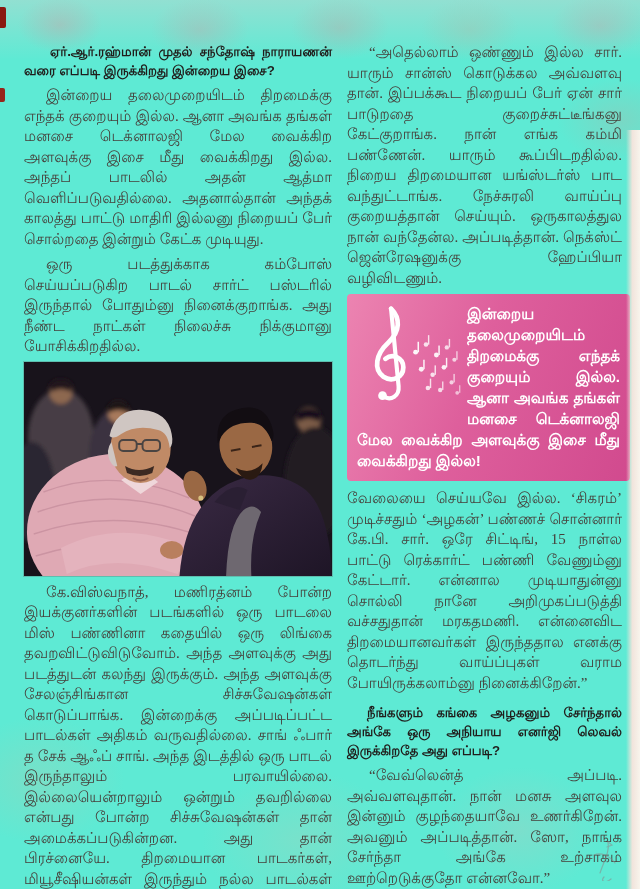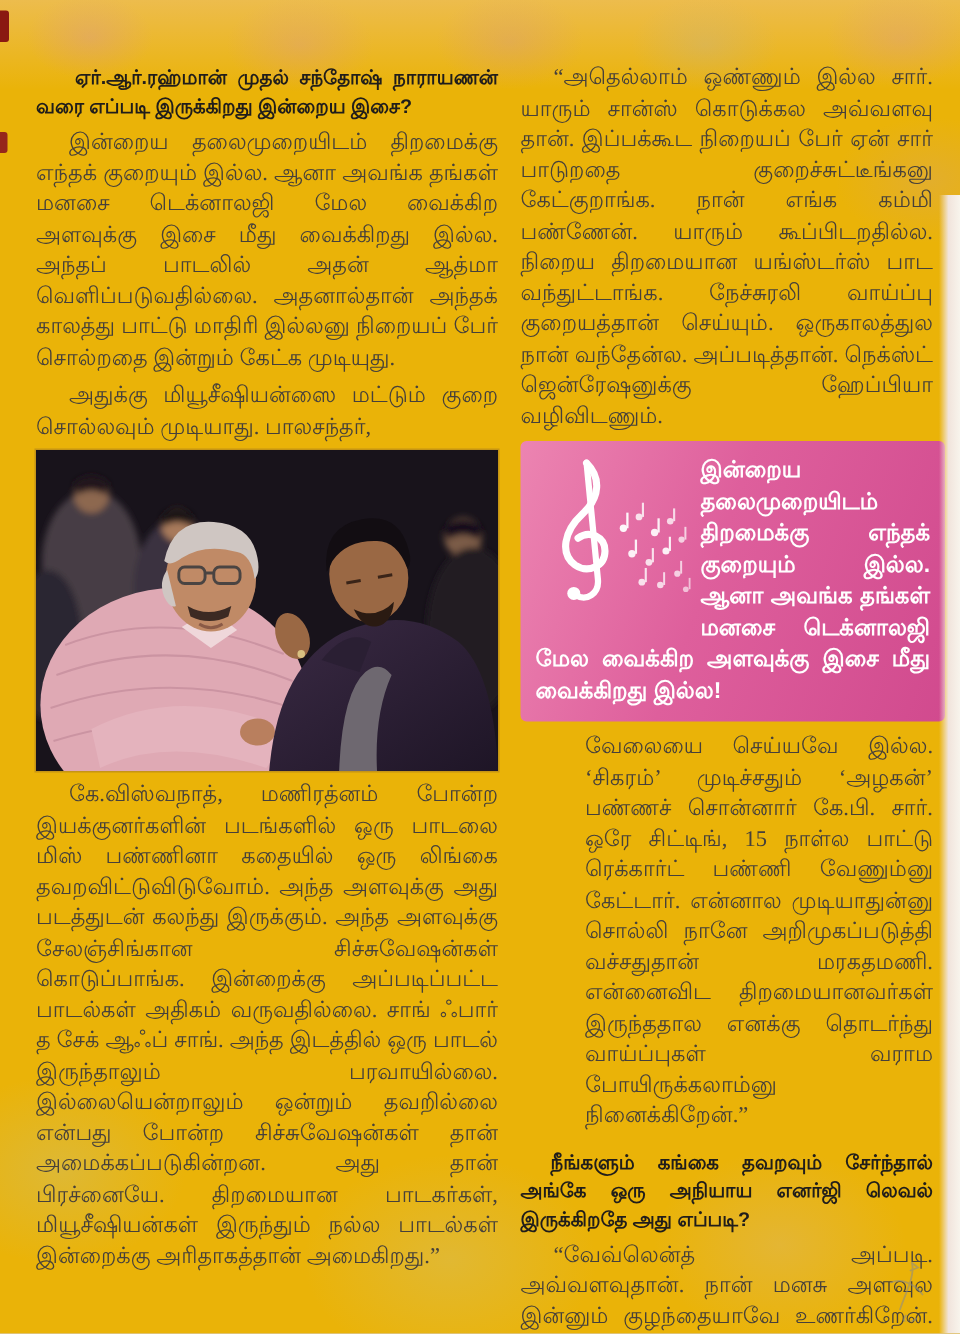--- a/index.html
+++ b/index.html
@@ -1,20 +1,20 @@
 <!DOCTYPE html>
 <html lang="ta"><head>
 <meta charset="utf-8">
 <style>
   html,body{margin:0;padding:0;background:#d8cfc8;}
   .page{
     position:relative;
     width:640px;height:889px;
     margin:0 auto;
-    background:#eab308;
+    background:#5eead4;
     overflow:hidden;
     font-family:"Liberation Serif", serif;
   }
   
   .page::before{
     content:"";
     position:absolute;inset:0;pointer-events:none;
     background:
       radial-gradient(60px 40px at 60px 25px, rgba(214,150,158,.35), transparent 70%),
       radial-gradient(70px 45px at 200px 30px, rgba(214,150,158,.30), transparent 70%),
@@ -97,21 +97,21 @@
 <body>
 
 <div class="page">
 
   <div class="content">
 
     <div class="col col-left">
       <p class="q-head lead">ஏர்.ஆர்.ரஹ்மான் முதல் சந்தோஷ் நாராயணன் வரை எப்படி இருக்கிறது இன்றைய இசை?</p>
 
       <p class="body-p">இன்றைய தலைமுறையிடம் திறமைக்கு எந்தக் குறையும் இல்ல. ஆனா அவங்க தங்கள் மனசை டெக்னாலஜி மேல வைக்கிற அளவுக்கு இசை மீது வைக்கிறது இல்ல. அந்தப் பாடலில் அதன் ஆத்மா வெளிப்படுவதில்லை. அதனால்தான் அந்தக் காலத்து பாட்டு மாதிரி இல்லனு நிறையப் பேர் சொல்றதை இன்றும் கேட்க முடியுது.</p>
-      <p class="body-p">அதுக்கு மியூசீஷியன்ஸை மட்டும் குறை சொல்லவும் முடியாது. பாலசந்தர்,</p>
+      <p class="body-p">ஒரு படத்துக்காக கம்போஸ் செய்யப்படுகிற பாடல் சார்ட் பஸ்டரில் இருந்தால் போதும்னு நினைக்குறாங்க. அது நீண்ட நாட்கள் நிலைச்சு நிக்குமானு யோசிக்கிறதில்ல.</p>
 
       <div class="photo" role="img" aria-label="இரு இசைக் கலைஞர்கள் ஒரு விழாவில் அருகருகே அமர்ந்து பேசும் புகைப்படம்">
         <svg viewBox="0 0 317 214" preserveAspectRatio="none">
           <defs>
             <filter id="blur1">
                 <feGaussianBlur stdDeviation="2.2"></feGaussianBlur>
               </filter>
             <linearGradient id="jacket" x1="0" y1="0" x2="1" y2="1">
               <stop offset="0" stop-color="#3a2a44"></stop>
                 <stop offset="1" stop-color="#1e1526"></stop>
@@ -233,23 +233,23 @@
               <g opacity=".6">
                   <circle cx="106" cy="95" r="2"></circle>
                   <rect x="108" y="87" width="1.3" height="8"></rect>
                 </g>
             </g>
           </svg>
         </span>
         <span>இன்றைய தலைமுறையிடம் திறமைக்கு எந்தக் குறையும் இல்ல. ஆனா அவங்க தங்கள் மனசை டெக்னாலஜி மேல வைக்கிற அளவுக்கு இசை மீது வைக்கிறது இல்ல!</span>
       </div>
 
-      <p class="body-p" style="text-indent:0;margin-left:43px;">வேலையை செய்யவே இல்ல. ‘சிகரம்’ முடிச்சதும் ‘அழகன்’ பண்ணச் சொன்னார் கே.பி. சார். ஒரே சிட்டிங், 15 நாள்ல பாட்டு ரெக்கார்ட் பண்ணி வேணும்னு கேட்டார். என்னால முடியாதுன்னு சொல்லி நானே அறிமுகப்படுத்தி வச்சதுதான் மரகதமணி. என்னைவிட திறமையானவர்கள் இருந்ததால எனக்கு தொடர்ந்து வாய்ப்புகள் வராம போயிருக்கலாம்னு நினைக்கிறேன்.”</p>
-
-      <p class="q-head mid">நீங்களும் கங்கை தவறவும் சேர்ந்தால் அங்கே ஒரு அநியாய எனர்ஜி லெவல் இருக்கிறதே அது எப்படி?</p>
+      <p class="body-p" style="text-indent:0;">வேலையை செய்யவே இல்ல. ‘சிகரம்’ முடிச்சதும் ‘அழகன்’ பண்ணச் சொன்னார் கே.பி. சார். ஒரே சிட்டிங், 15 நாள்ல பாட்டு ரெக்கார்ட் பண்ணி வேணும்னு கேட்டார். என்னால முடியாதுன்னு சொல்லி நானே அறிமுகப்படுத்தி வச்சதுதான் மரகதமணி. என்னைவிட திறமையானவர்கள் இருந்ததால எனக்கு தொடர்ந்து வாய்ப்புகள் வராம போயிருக்கலாம்னு நினைக்கிறேன்.”</p>
+
+      <p class="q-head mid">நீங்களும் கங்கை அழகனும் சேர்ந்தால் அங்கே ஒரு அநியாய எனர்ஜி லெவல் இருக்கிறதே அது எப்படி?</p>
       <p class="body-p">“வேவ்லென்த் அப்படி. அவ்வளவுதான். நான் மனசு அளவுல இன்னும் குழந்தையாவே உணர்கிறேன். அவனும் அப்படித்தான். ஸோ, நாங்க சேர்ந்தா அங்கே உற்சாகம் ஊற்றெடுக்குதோ என்னவோ.”</p>
 
     </div>
   </div>
 
   <div class="red-mark m1"></div>
   <div class="red-mark m2"></div>
   <div class="page-edge"></div>
   <div class="pencil-mark">
     <svg viewBox="0 0 34 44">

